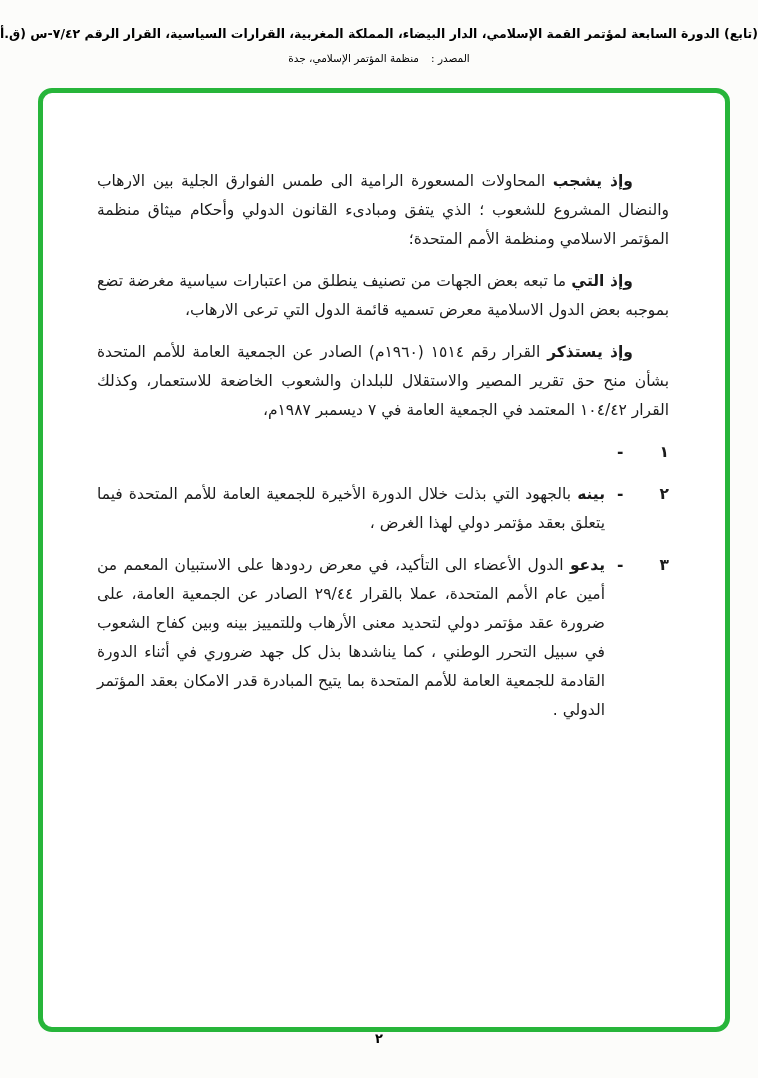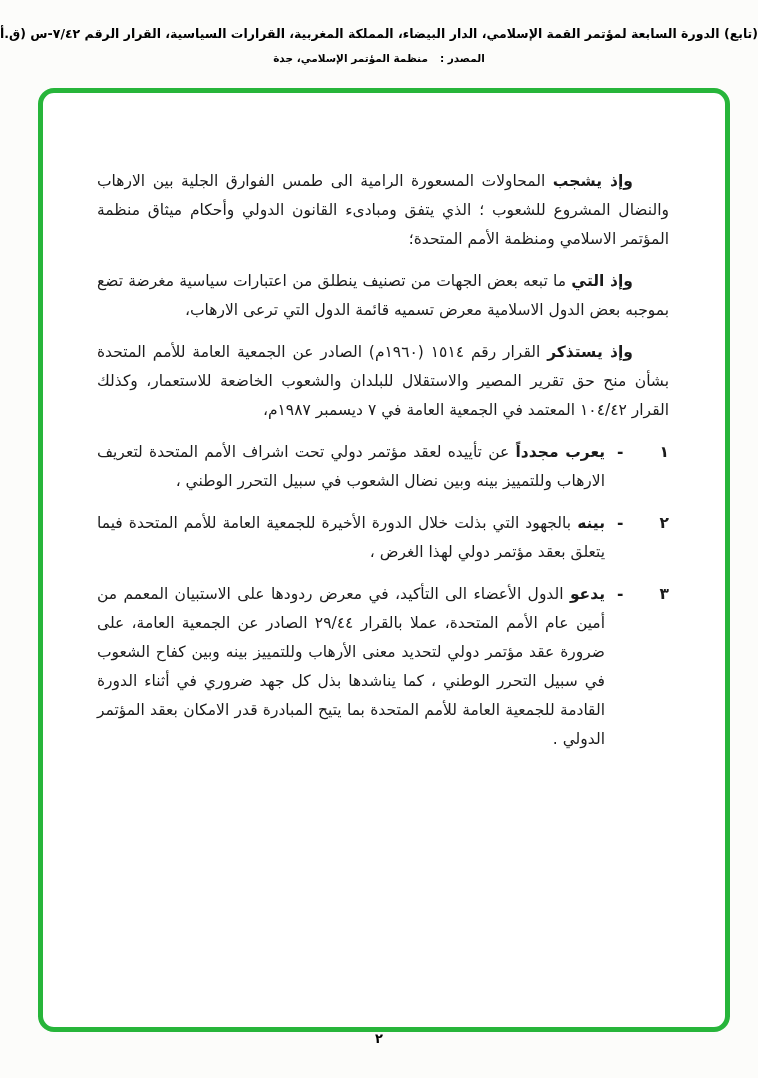--- a/index.html
+++ b/index.html
@@ -22,21 +22,21 @@
     color: #000;
   }
   .header-line1 {
     font-size: 12.5px;
     font-weight: 700;
     white-space: nowrap;
   }
   .header-line2 {
     margin-top: 11px;
     font-size: 10.5px;
-    font-weight: 700;
+    font-weight: 400;
   }
   .header-line2 .src-label { margin-left: 12px; }
   .frame {
     position: absolute;
     left: 38px;
     top: 88px;
     width: 682px;
     height: 934px;
     border: 5px solid #27b53a;
     border-radius: 16px;
@@ -85,37 +85,36 @@
 </head>
 <body>
 
 <div class="header">
   <div class="header-line1">(تابع) الدورة السابعة لمؤتمر القمة الإسلامي، الدار البيضاء، المملكة المغربية، القرارات السياسية، القرار الرقم ٧/٤٢-س (ق.أ)</div>
   <div class="header-line2">
     <span class="src-label">المصدر :</span><span>منظمة المؤتمر الإسلامي، جدة</span>
   </div>
 </div>
 
-<div class="frame" style="border-color: rgb(39, 181, 58);">
+<div class="frame" style="border-color: rgb(39, 181, 58); border-radius: 14px;">
   <div class="content">
 
     <p class="para"><span class="lead">وإذ يشجب</span><span> المحاولات المسعورة الرامية الى طمس الفوارق الجلية بين الارهاب والنضال المشروع للشعوب ؛ الذي يتفق ومبادىء القانون الدولي وأحكام ميثاق منظمة المؤتمر الاسلامي ومنظمة الأمم المتحدة؛</span></p>
 
     <p class="para"><span class="lead">وإذ التي</span><span> ما تبعه بعض الجهات من تصنيف ينطلق من اعتبارات سياسية مغرضة تضع بموجبه بعض الدول الاسلامية معرض تسميه قائمة الدول التي ترعى الارهاب،</span></p>
 
     <p class="para"><span class="lead">وإذ يستذكر</span><span> القرار رقم ١٥١٤ (١٩٦٠م) الصادر عن الجمعية العامة للأمم المتحدة بشأن منح حق تقرير المصير والاستقلال للبلدان والشعوب الخاضعة للاستعمار، وكذلك القرار ١٠٤/٤٢ المعتمد في الجمعية العامة في ٧ ديسمبر ١٩٨٧م،</span></p>
 
 
 
     <div class="item">
       <span class="marker">
         <span>١</span>
           <span>-</span>
       </span>
-      <span class="item-text"><span class="lead">يعرب مجدداً</span><span> عن تأييده لعقد مؤتمر دولي تحت اشراف الأمم المتحدة لتعريف الارهاب وللتمييز بينه وبين نضال الشعوب في سبيل التحرر الوطني ،</span></span>
     </div>
 
     <div class="item">
       <span class="marker">
         <span>٢</span>
           <span>-</span>
       </span>
       <span class="item-text"><span class="lead">بينه</span><span> بالجهود التي بذلت خلال الدورة الأخيرة للجمعية العامة للأمم المتحدة فيما يتعلق بعقد مؤتمر دولي لهذا الغرض ،</span></span>
     </div>
 

